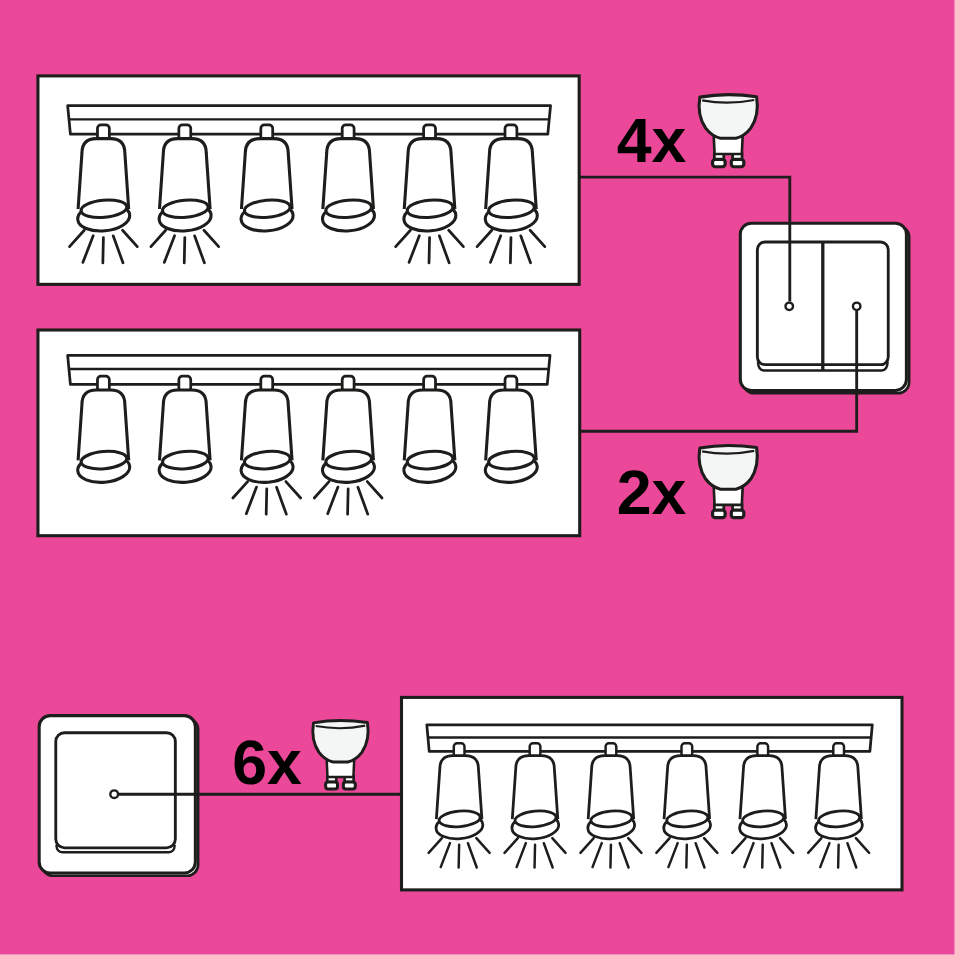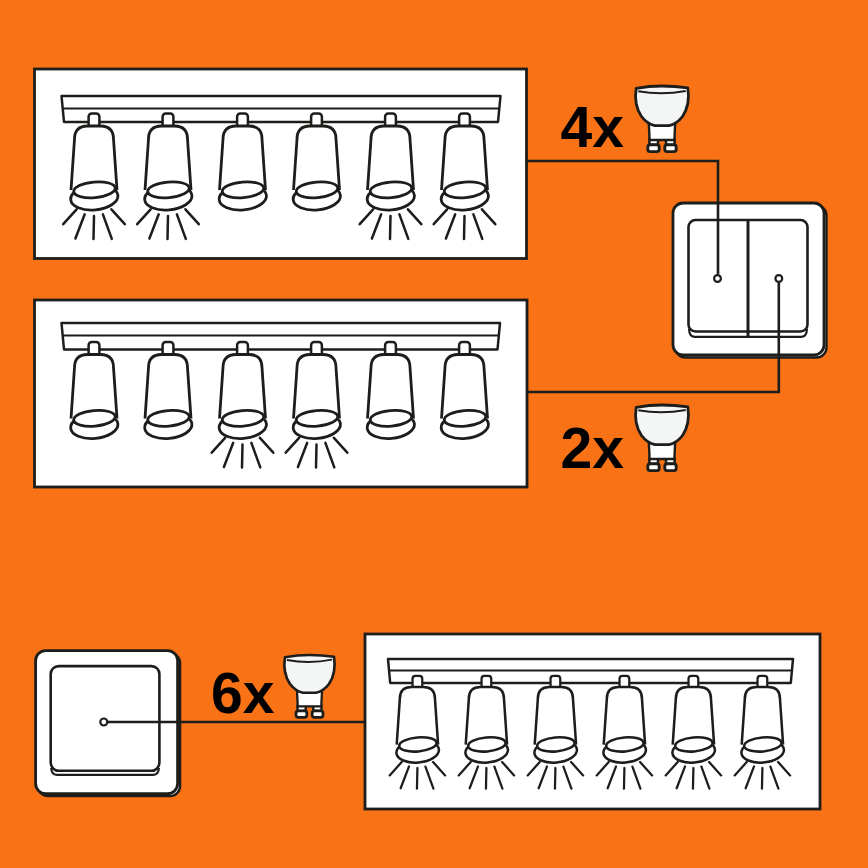--- a/index.html
+++ b/index.html
@@ -1,16 +1,16 @@
 <!DOCTYPE html>
 <html><head>
 <meta charset="utf-8">
 <style>
   html,body{margin:0;padding:0;background:#fff;}
-  #canvas{position:relative;width:868px;height:868px;background:#f97316;text-decoration:underline;}
+  #canvas{position:relative;width:868px;height:868px;background:#ec4899;text-decoration:underline;}
   svg{display:block;}
 </style>
 </head>
 <body>
 <div id="canvas">
 <svg width="868" height="868" viewBox="0 0 868 868" xmlns="http://www.w3.org/2000/svg">
 <defs>
   <g id="lamp">
 
     <rect x="-5.4" y="-12.5" width="10.8" height="14" rx="3.2" fill="#fff" stroke="#1d1d1b" stroke-width="2.5"></rect>

